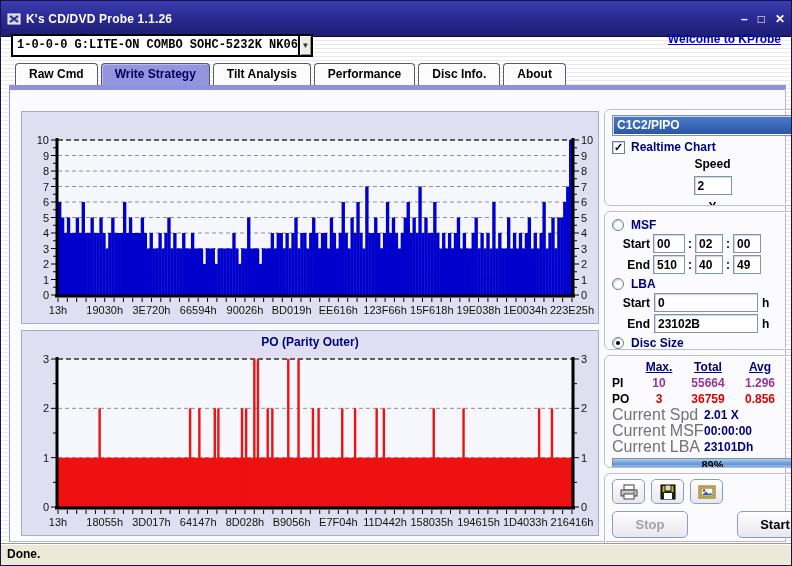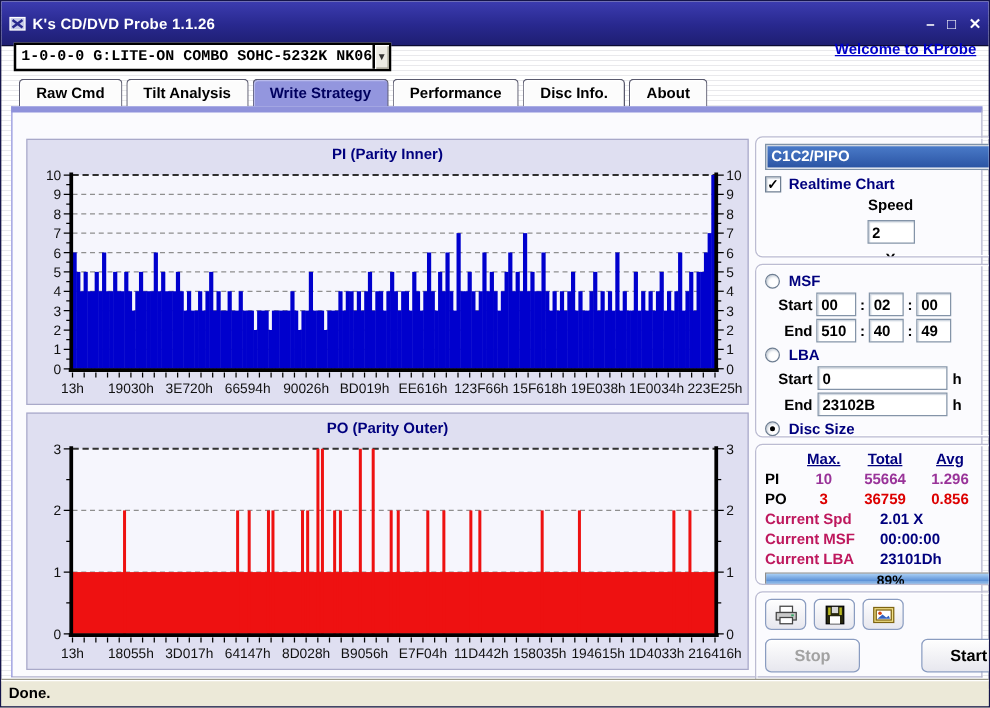--- a/index.html
+++ b/index.html
@@ -103,21 +103,21 @@
   }
   .mini-combo { display:flex; height:20px; border:1px solid #8494A8; background:#fff;
     box-shadow:inset 1px 1px 1px #CBD3DD; }
   .mini-val { width:26px; font-size:12px; font-weight:bold; padding:1px 4px; }
   
   .stats-grid { display:grid; grid-template-columns:26px 42px 56px 48px; line-height:16px; }
   .stats-grid .hd { color:#00007E; font-weight:bold; font-size:12px; text-decoration:underline; text-align:center; }
   .stats-grid .rl { font-weight:bold; font-size:12px; color:#000; }
   .stats-grid .v  { font-weight:bold; font-size:12px; text-align:center; }
   .cur-row { display:flex; line-height:16px; }
-  .cur-row .cl { width:92px; font-size:12px; font-weight:bold; color:#be185d; }
+  .cur-row .cl { width:92px; font-size:16px; font-weight:normal; color:#737373; }
   .cur-row .cv { font-size:12px; font-weight:bold; color:#00007E; }
   .pbar {
     margin-top:3px; height:14px; border:1px solid #8C8C8C; background:#fff;
     box-shadow:inset 1px 1px 1px #CCC; position:relative;
   }
   .pfill { height:100%; background:linear-gradient(180deg,#A8CEF4 0%,#5E93D8 45%,#8AB6E8 55%,#3767B2 100%); }
   .plabel { position:absolute; inset:0; text-align:center; font-size:11px; font-weight:bold; color:#000; line-height:13px; }
   
   .btn {
     border:1px solid #8A9CC0; border-radius:5px;
@@ -162,31 +162,30 @@
     <span class="drive-text">1-0-0-0 G:LITE-ON COMBO SOHC-5232K NK06</span>
     <span class="combo-btn">
       <span>▼</span>
     </span>
   </div>
 
   <a class="welcome">Welcome to KProbe</a>
 
   <div class="tabs">
     <div class="tab">Raw Cmd</div>
+    <div class="tab active">Write Strategy</div>
     <div class="tab">Tilt Analysis</div>
-    <div class="tab active">Write Strategy</div>
     <div class="tab">Performance</div>
     <div class="tab">Disc Info.</div>
     <div class="tab">About</div>
   </div>
 
   <div class="content">
 
     <div class="chart-panel" id="pi-panel">
-      <div class="chart-title">PI (Parity Inner)</div>
       <div class="chart-mount"><svg width="576" height="191" style="overflow: visible;">
             <rect x="36" y="8" width="514" height="155" fill="#F6F6FD"></rect>
             <line x1="36" x2="550" y1="147.5" y2="147.5" stroke="#8F8F8F" stroke-width="1" stroke-dasharray="4 3"></line>
             <line x1="36" x2="550" y1="132" y2="132" stroke="#8F8F8F" stroke-width="1" stroke-dasharray="4 3"></line>
             <line x1="36" x2="550" y1="116.5" y2="116.5" stroke="#8F8F8F" stroke-width="1" stroke-dasharray="4 3"></line>
             <line x1="36" x2="550" y1="101" y2="101" stroke="#8F8F8F" stroke-width="1" stroke-dasharray="4 3"></line>
             <line x1="36" x2="550" y1="85.5" y2="85.5" stroke="#8F8F8F" stroke-width="1" stroke-dasharray="4 3"></line>
             <line x1="36" x2="550" y1="70" y2="70" stroke="#8F8F8F" stroke-width="1" stroke-dasharray="4 3"></line>
             <line x1="36" x2="550" y1="54.5" y2="54.5" stroke="#8F8F8F" stroke-width="1" stroke-dasharray="4 3"></line>
             <line x1="36" x2="550" y1="39" y2="39" stroke="#8F8F8F" stroke-width="1" stroke-dasharray="4 3"></line>

